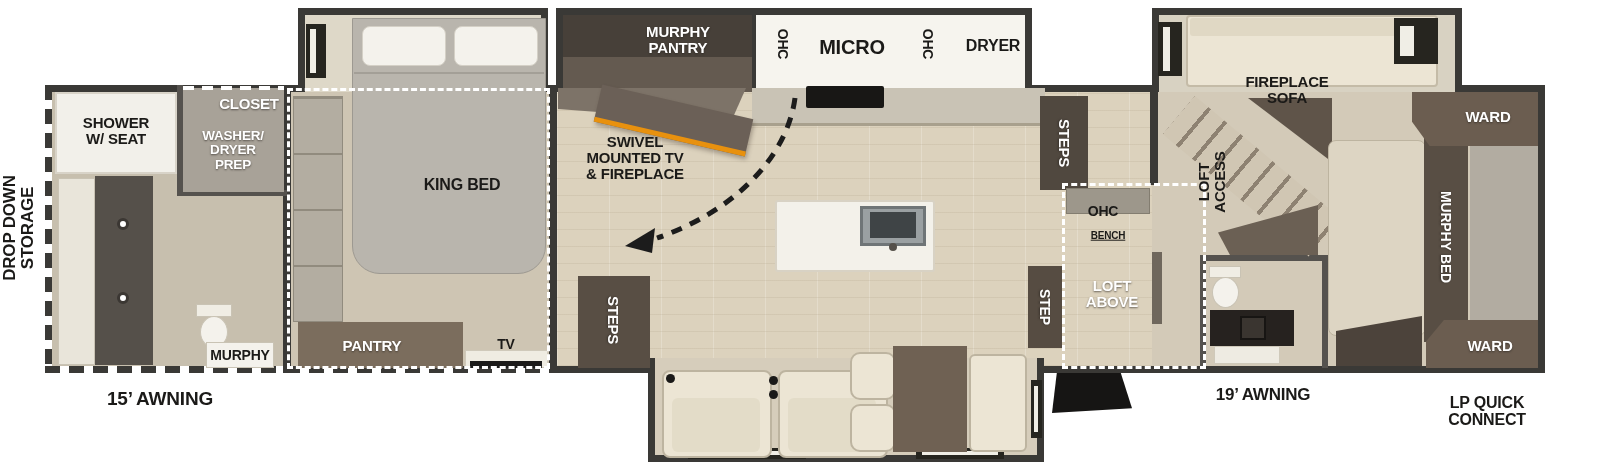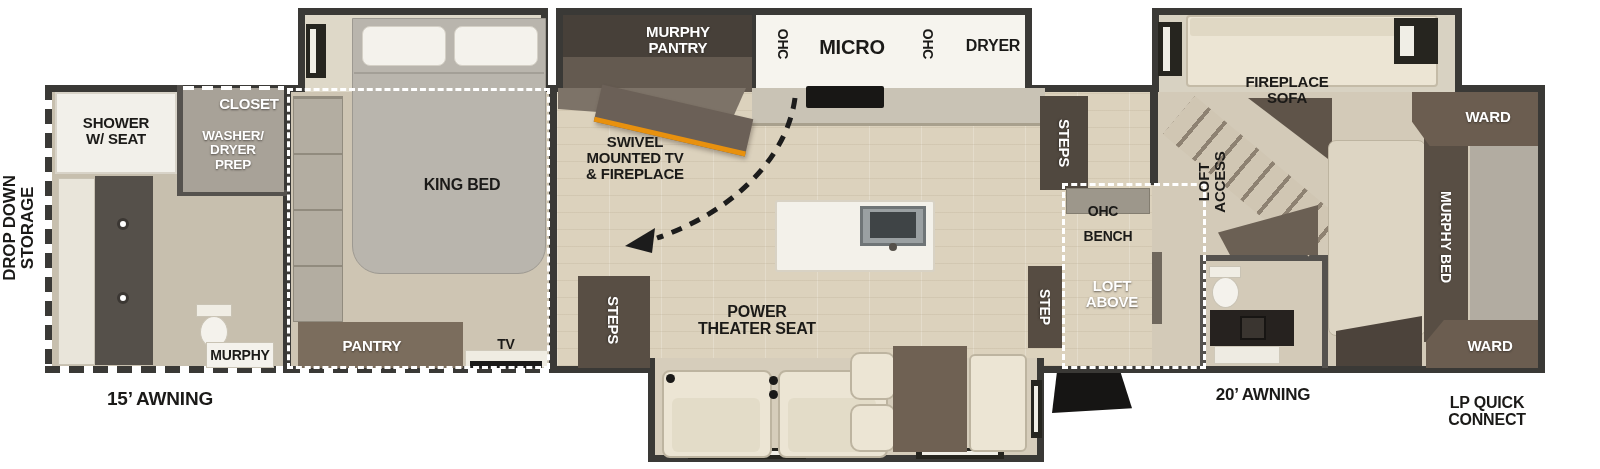--- a/index.html
+++ b/index.html
@@ -148,21 +148,21 @@
   <div class="abs" style="left:1336px;top:316px;width:86px;height:50px;background:#4c433b;clip-path:polygon(0 30%,100% 0,100% 100%,0 100%);"></div>
 
   <svg class="abs" style="left:555px;top:80px;width:300px;height:190px;z-index:25;" viewBox="0 0 300 190">
     <path d="M 240 18 C 232 78 178 132 102 158" fill="none" stroke="#1c1c1c" stroke-width="5" stroke-dasharray="11 9"></path>
     <polygon points="70,166 100,148 97,173" fill="#1c1c1c"></polygon>
   </svg>
 
   <div class="lbl ccw" style="left:19px;top:228px;font-size:17px;">DROP DOWN
 STORAGE</div>
   <div class="lbl" style="left:160px;top:399px;font-size:19px;">15’ AWNING</div>
-  <div class="lbl" style="left:1263px;top:395px;font-size:17px;">20’ AWNING</div>
+  <div class="lbl" style="left:1263px;top:395px;font-size:17px;">19’ AWNING</div>
   <div class="lbl" style="left:1487px;top:412px;font-size:16px;">LP QUICK
 CONNECT</div>
 
   <div class="lbl" style="left:116px;top:131px;font-size:15px;">SHOWER
 W/ SEAT</div>
   <div class="lbl w" style="left:249px;top:104px;font-size:15px;">CLOSET</div>
   <div class="lbl w" style="left:233px;top:150px;font-size:13.5px;">WASHER/
 DRYER
 PREP</div>
   <div class="lbl" style="left:240px;top:355px;font-size:14px;">MURPHY</div>
@@ -175,27 +175,25 @@
 PANTRY</div>
   <div class="lbl cw" style="left:783px;top:44px;font-size:14px;">OHC</div>
   <div class="lbl" style="left:852px;top:48px;font-size:20px;">MICRO</div>
   <div class="lbl cw" style="left:928px;top:44px;font-size:14px;">OHC</div>
   <div class="lbl" style="left:993px;top:46px;font-size:16px;">DRYER</div>
   <div class="lbl" style="left:635px;top:158px;font-size:15px;">SWIVEL
 MOUNTED TV
 &amp; FIREPLACE</div>
 
   <div class="lbl w cw" style="left:613px;top:320px;font-size:15px;">STEPS</div>
-  <div class="lbl" style="left:757px;top:321px;font-size:16px;">POWER
-THEATER SEAT</div>
   <div class="lbl w cw" style="left:1064px;top:143px;font-size:15px;">STEPS</div>
   <div class="lbl w cw" style="left:1045px;top:307px;font-size:14px;">STEP</div>
 
   <div class="lbl" style="left:1103px;top:211px;font-size:14px;">OHC</div>
-  <div class="lbl" style="left:1108px;top:236px;font-size:14px;">BENCH</div>
+  <div class="lbl" style="left:1108px;top:236px;font-size:10px;text-decoration:underline;">BENCH</div>
   <div class="lbl w" style="left:1112px;top:294px;font-size:15px;">LOFT
 ABOVE</div>
   <div class="lbl ccw" style="left:1212px;top:182px;font-size:15px;">LOFT
 ACCESS</div>
 
   <div class="lbl" style="left:1287px;top:90px;font-size:15px;">FIREPLACE
 SOFA</div>
   <div class="lbl w" style="left:1488px;top:117px;font-size:15px;">WARD</div>
   <div class="lbl w cw" style="left:1446px;top:237px;font-size:14px;">MURPHY BED</div>
   <div class="lbl w" style="left:1490px;top:346px;font-size:15px;">WARD</div>

